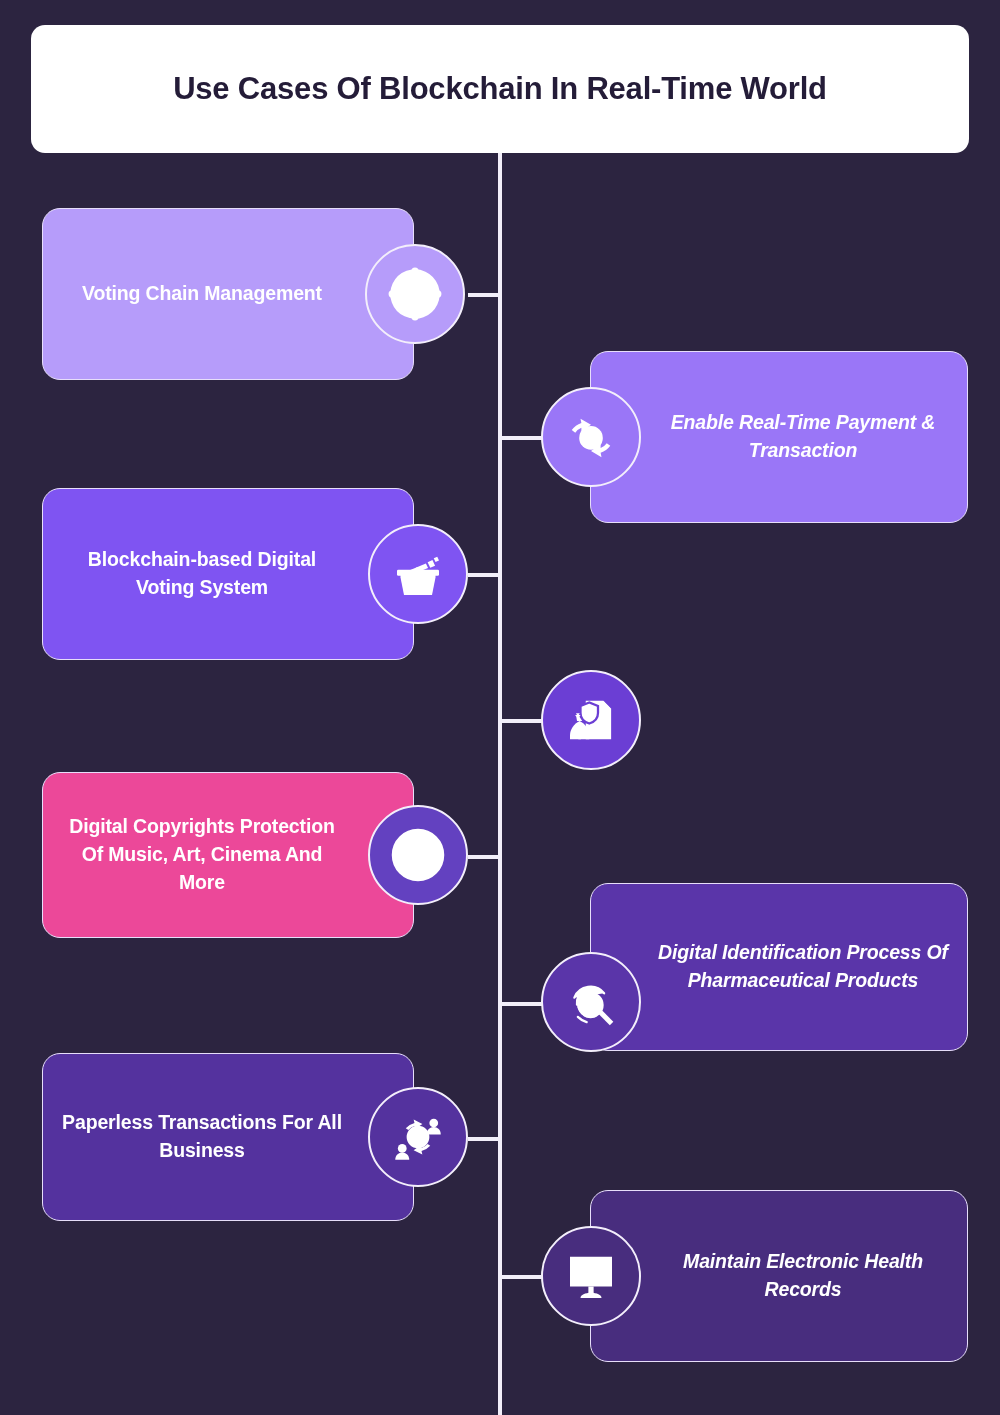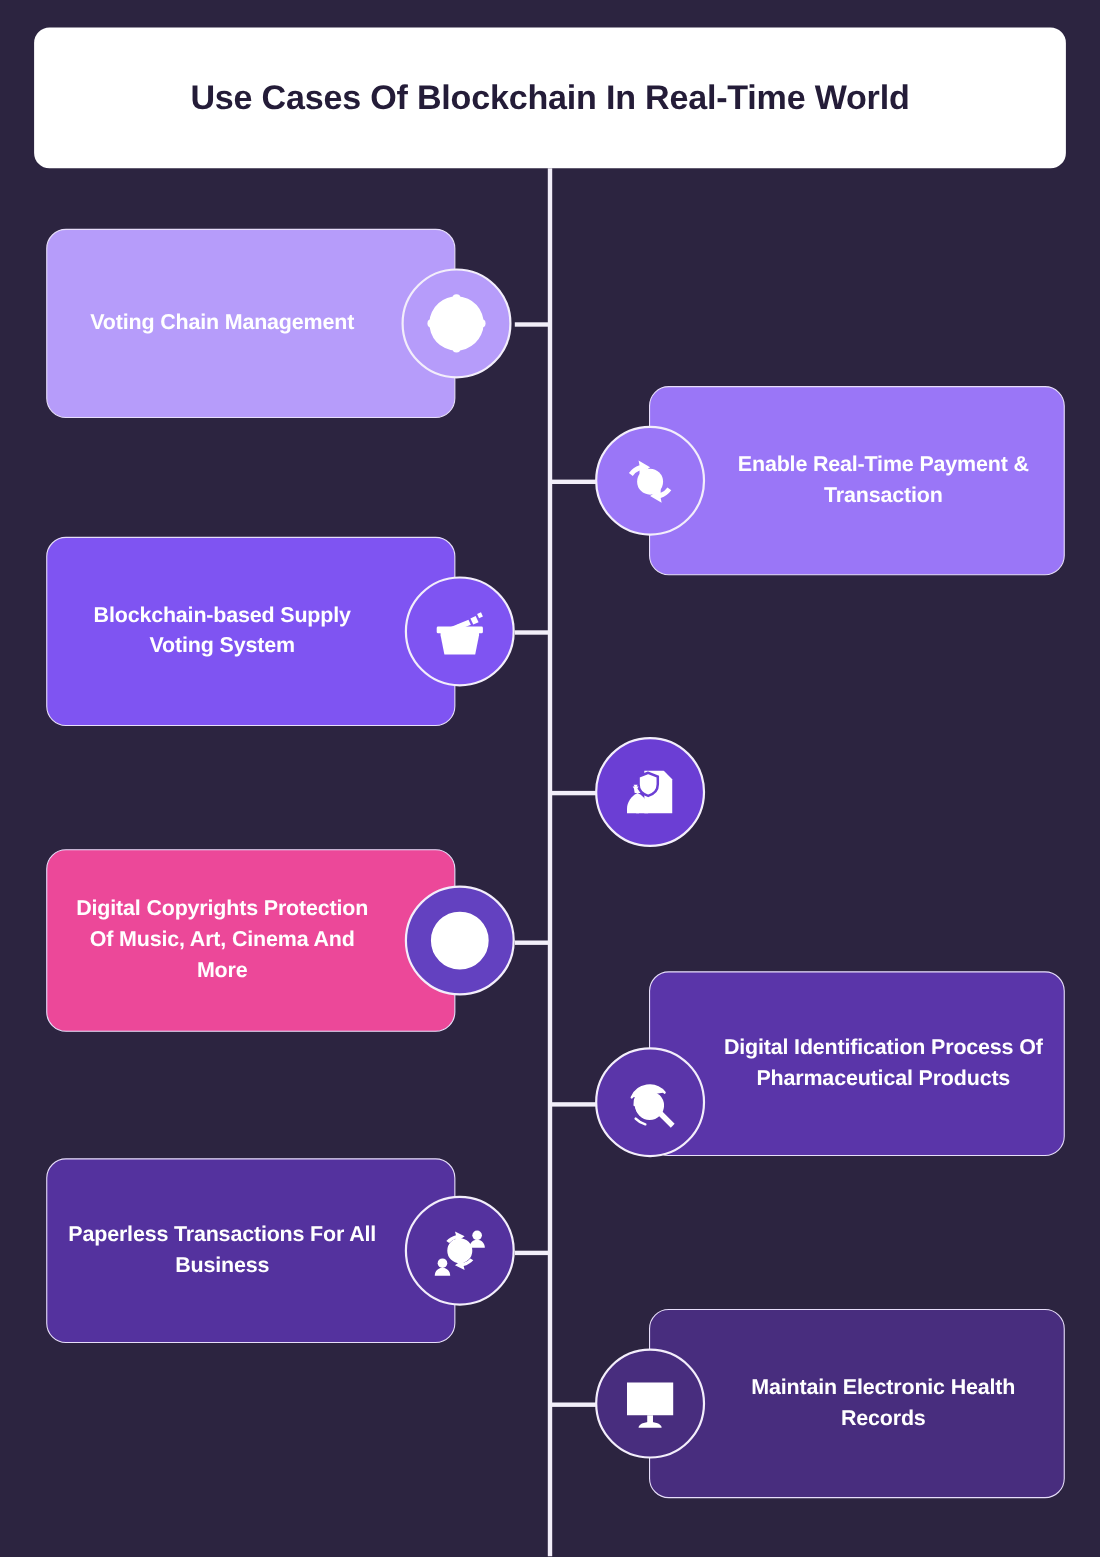--- a/index.html
+++ b/index.html
@@ -77,21 +77,21 @@
   .card-text {
     color: #ffffff;
     font-size: 19.5px;
     font-weight: bold;
     line-height: 1.42;
     text-align: center;
     width: 100%;
     letter-spacing: -0.15px;
   }
   .card-left .card-text  { padding: 0 66px 0 14px; }
-  .card-right .card-text { padding: 0 18px 0 66px; }
+  .card-right .card-text { padding: 0 18px 0 66px; font-style: italic; }
 
   
   .icon-bubble {
     position: absolute;
     width: 100px;
     height: 100px;
     border-radius: 50%;
     border: 2.2px solid #f3eefb;
     display: flex;
     align-items: center;
@@ -136,21 +136,21 @@
       <circle cx="6" cy="32" r="4.2"></circle>
       <circle cx="58" cy="32" r="4.2"></circle>
       <path d="M20 22h4v12h9v4H20z"></path>
       <path d="M25 22l6 4-6 4z"></path>
       <path d="M41.5 30.5l1.6.3.9-1.4 2.2 1.3-.4 1.6 1.2 1.2 1.6-.4 1.3 2.2-1.4.9.3 1.6-1.6.5-.3 1.6 1.4.9-1.3 2.2-1.6-.4-1.2 1.2.4 1.6-2.2 1.3-.9-1.4-1.6.3-.5-1.6-1.6-.3-.9 1.4-2.2-1.3.4-1.6-1.2-1.2-1.6.4-1.3-2.2 1.4-.9-.3-1.6 1.6-.5.3-1.6-1.4-.9 1.3-2.2 1.6.4 1.2-1.2-.4-1.6 2.2-1.3.9 1.4 1.6-.3z"></path>
       <circle cx="42" cy="38" r="3.4" fill="#b69cfa"></circle>
     </svg>
   </div>
 
   <div class="card card-left" style="top:488px; height:172px; background:#7f54f2;">
-    <div class="card-text">Blockchain-based Supply Voting System</div>
+    <div class="card-text">Blockchain-based Digital Voting System</div>
   </div>
   <div class="icon-bubble" style="left:368px; top:524px; background:#7f54f2;">
     <svg viewBox="0 0 64 64" aria-hidden="true">
       <path d="M12 32h40v4l-4 20H16l-4-20z"></path>
       <rect x="8" y="27" width="48" height="7" rx="1.5"></rect>
       <path d="M19 29l22-9 2.5 5-22 9z"></path>
       <path d="M43 18.5l5.5-2.5 3 6.5-5.5 2.3z"></path>
       <path d="M50 14l4-1.8 2 4.4-4 1.8z"></path>
       <path d="M28 28h10l-1.6-3.5H30z" fill="#7f54f2"></path>
     </svg>

